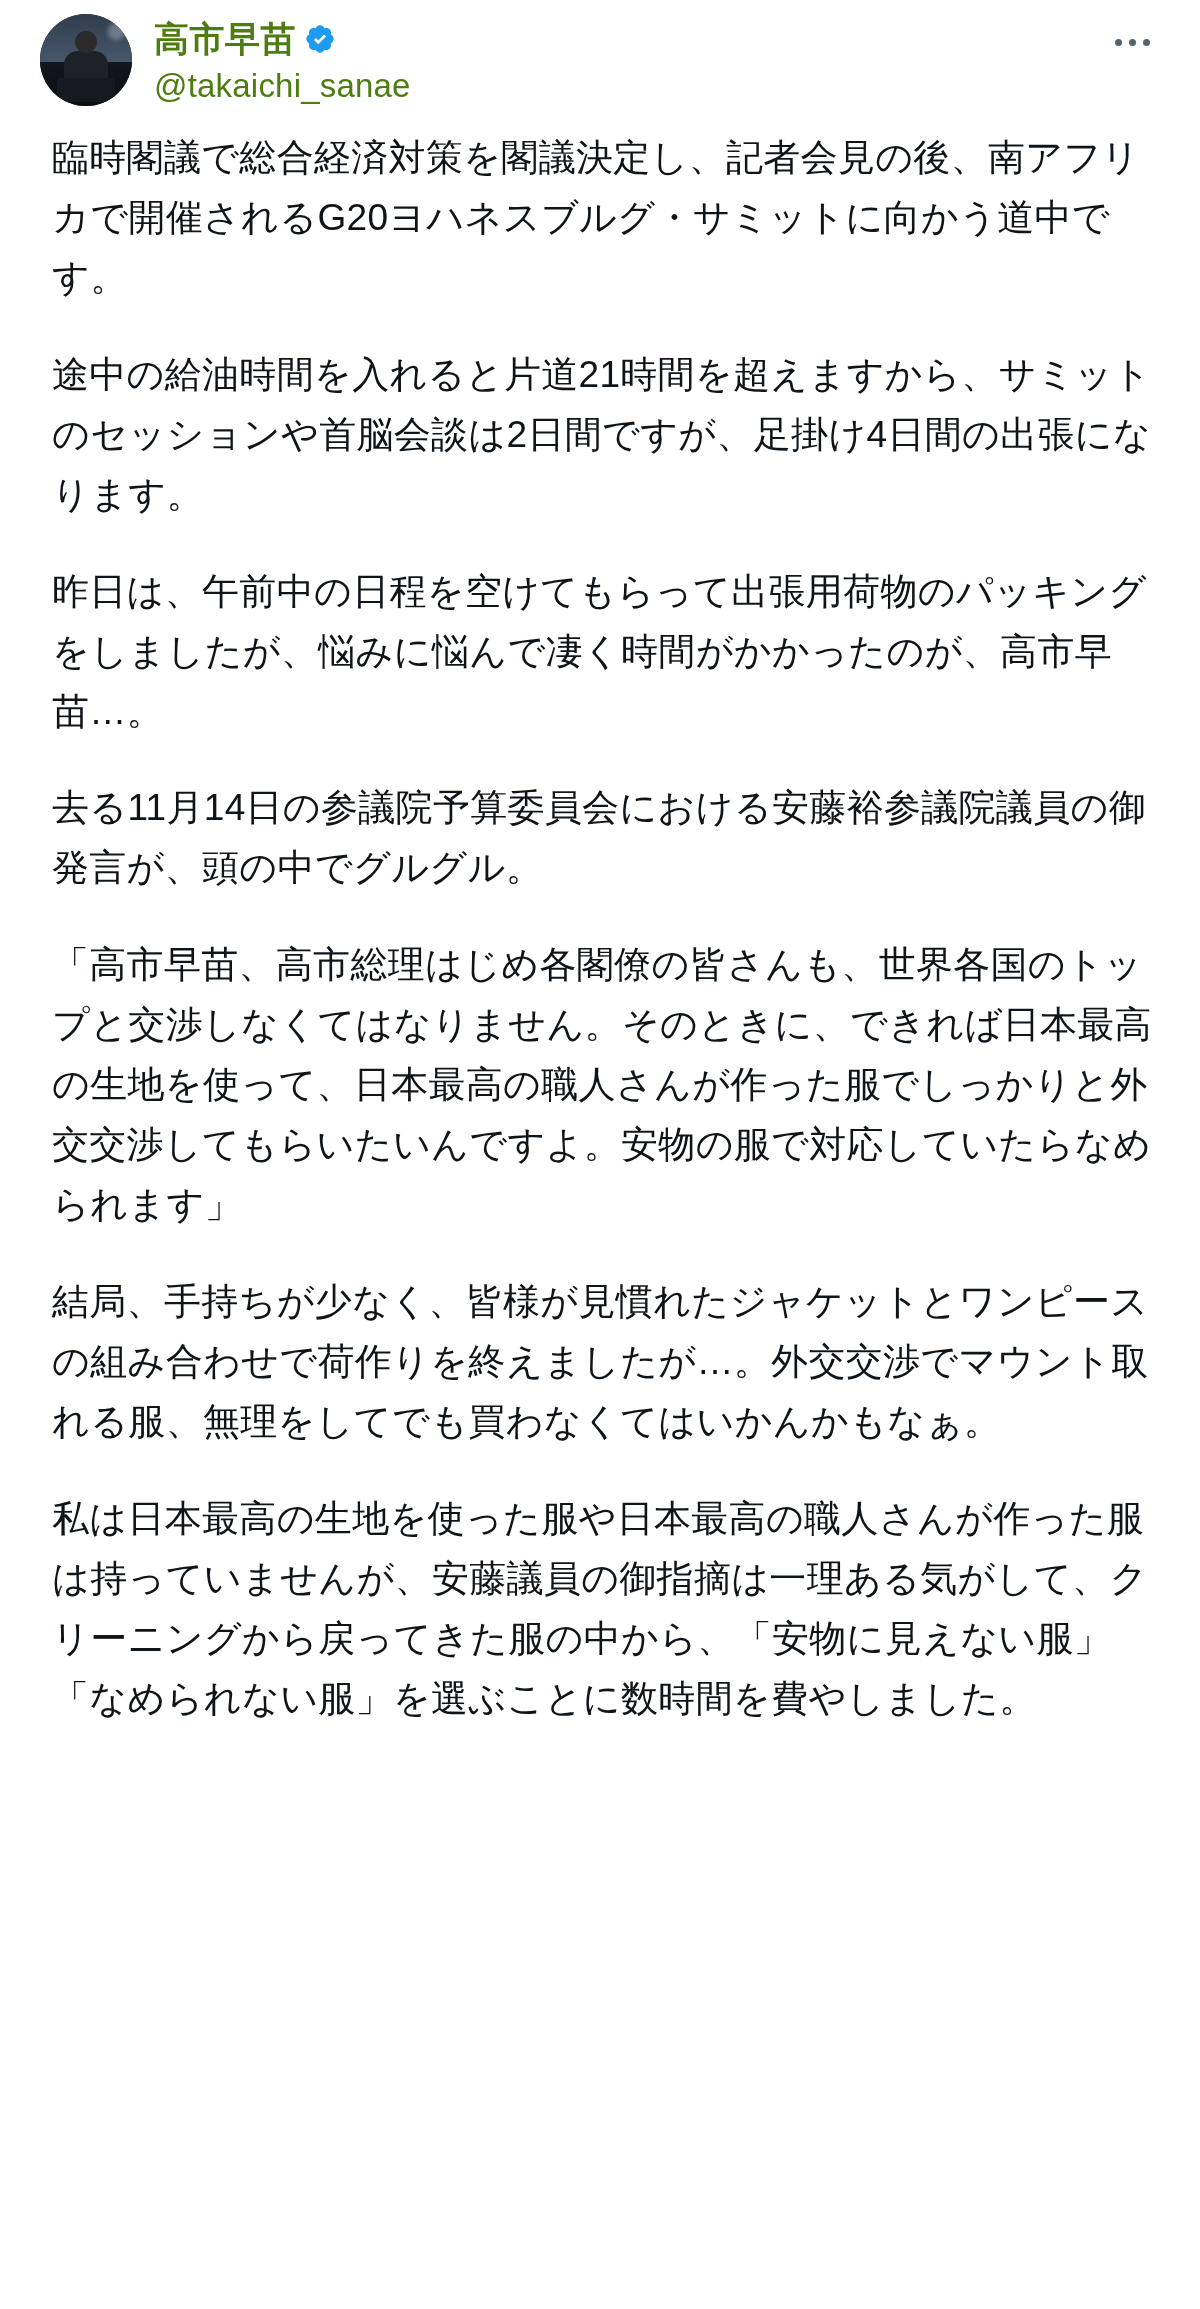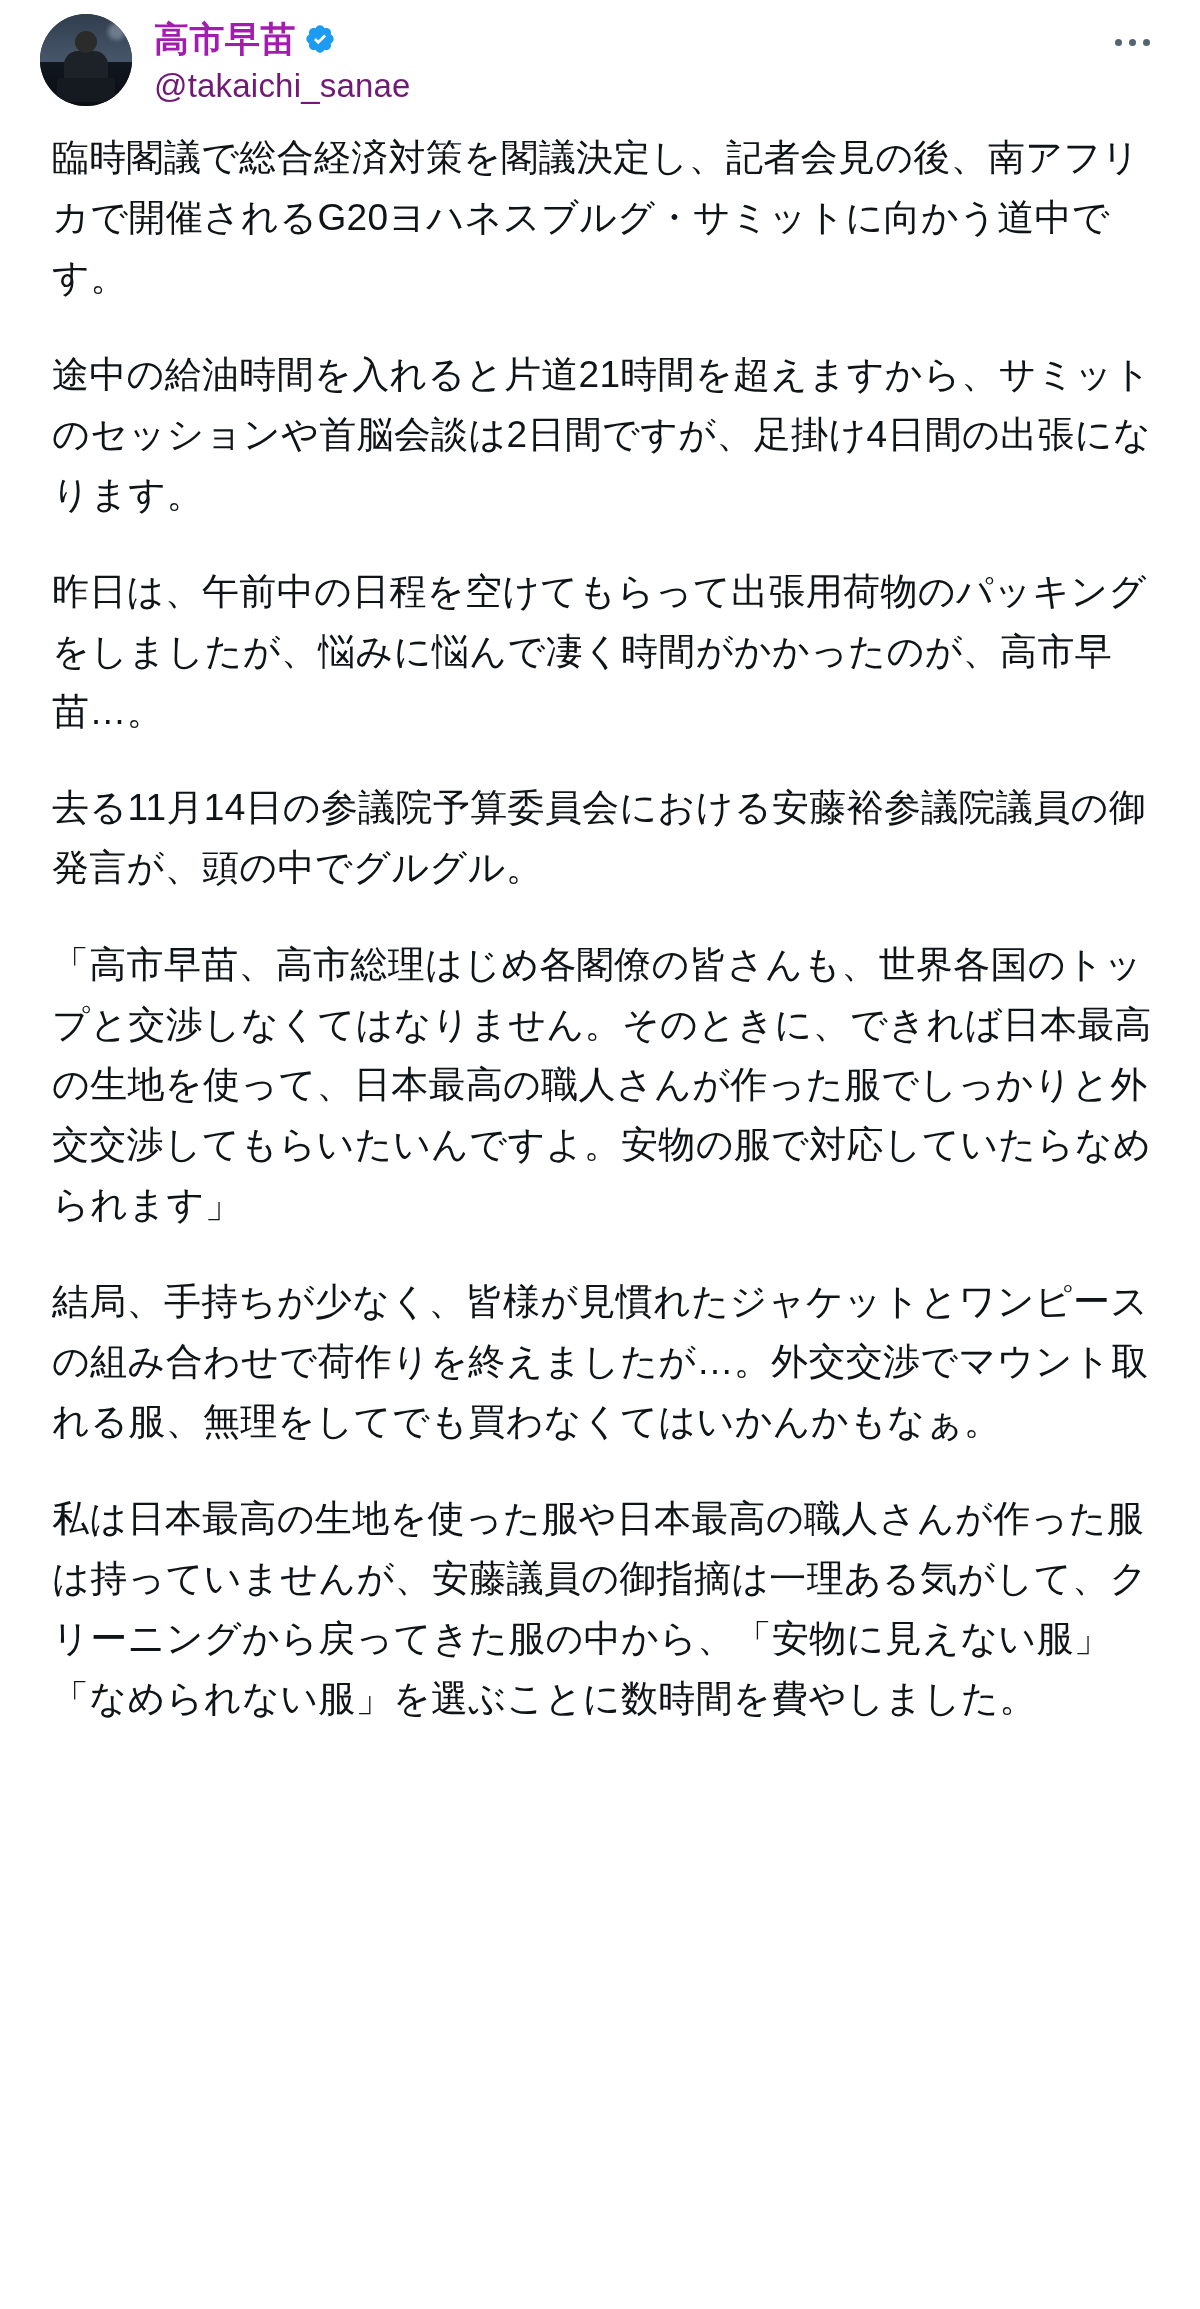--- a/index.html
+++ b/index.html
@@ -96,33 +96,33 @@
   }
   .name-row {
     display: flex;
     align-items: center;
     gap: 8px;
   }
   .display-name {
     font-size: 35px;
     font-weight: bold;
     line-height: 1.2;
-    color: #a21caf;
+    color: #4d7c0f;
     letter-spacing: 0.5px;
   }
   .verified-badge {
     width: 32px;
     height: 32px;
     flex: 0 0 32px;
     display: inline-block;
   }
   .handle {
     margin-top: 6px;
     font-size: 33px;
-    color: #701a75;
+    color: #4d7c0f;
     line-height: 1.2;
     letter-spacing: 0.2px;
   }
 
   .more-btn {
     flex: 0 0 auto;
     width: 56px;
     height: 40px;
     display: flex;
     align-items: center;

